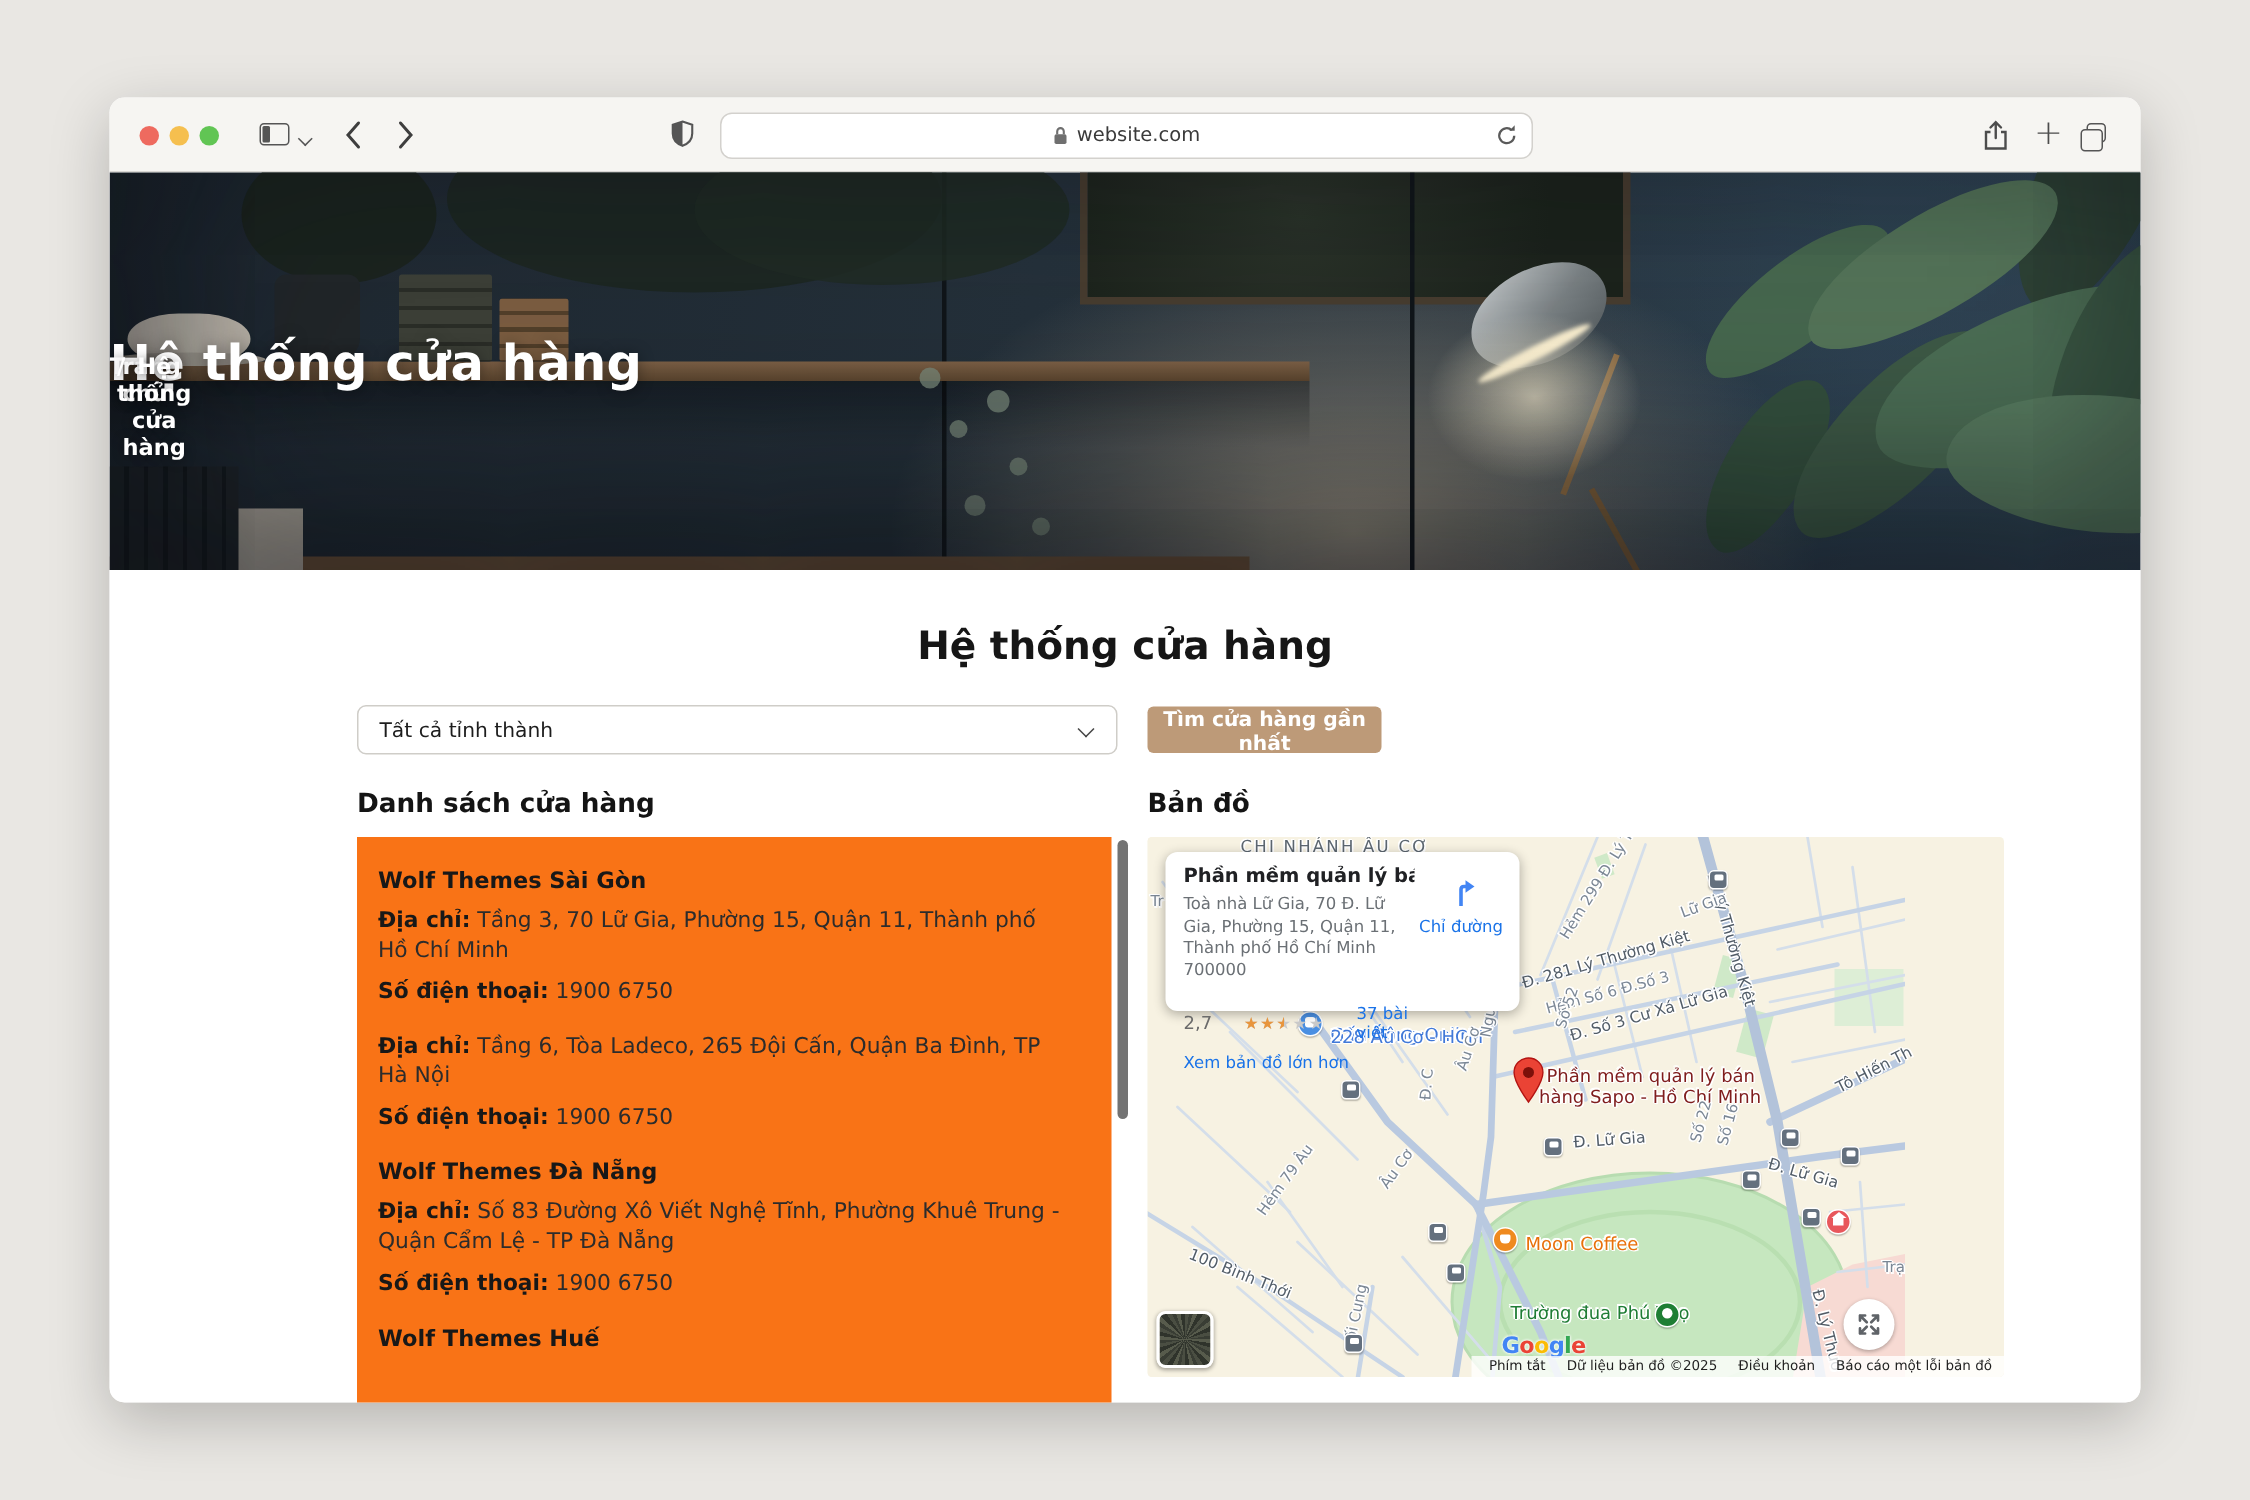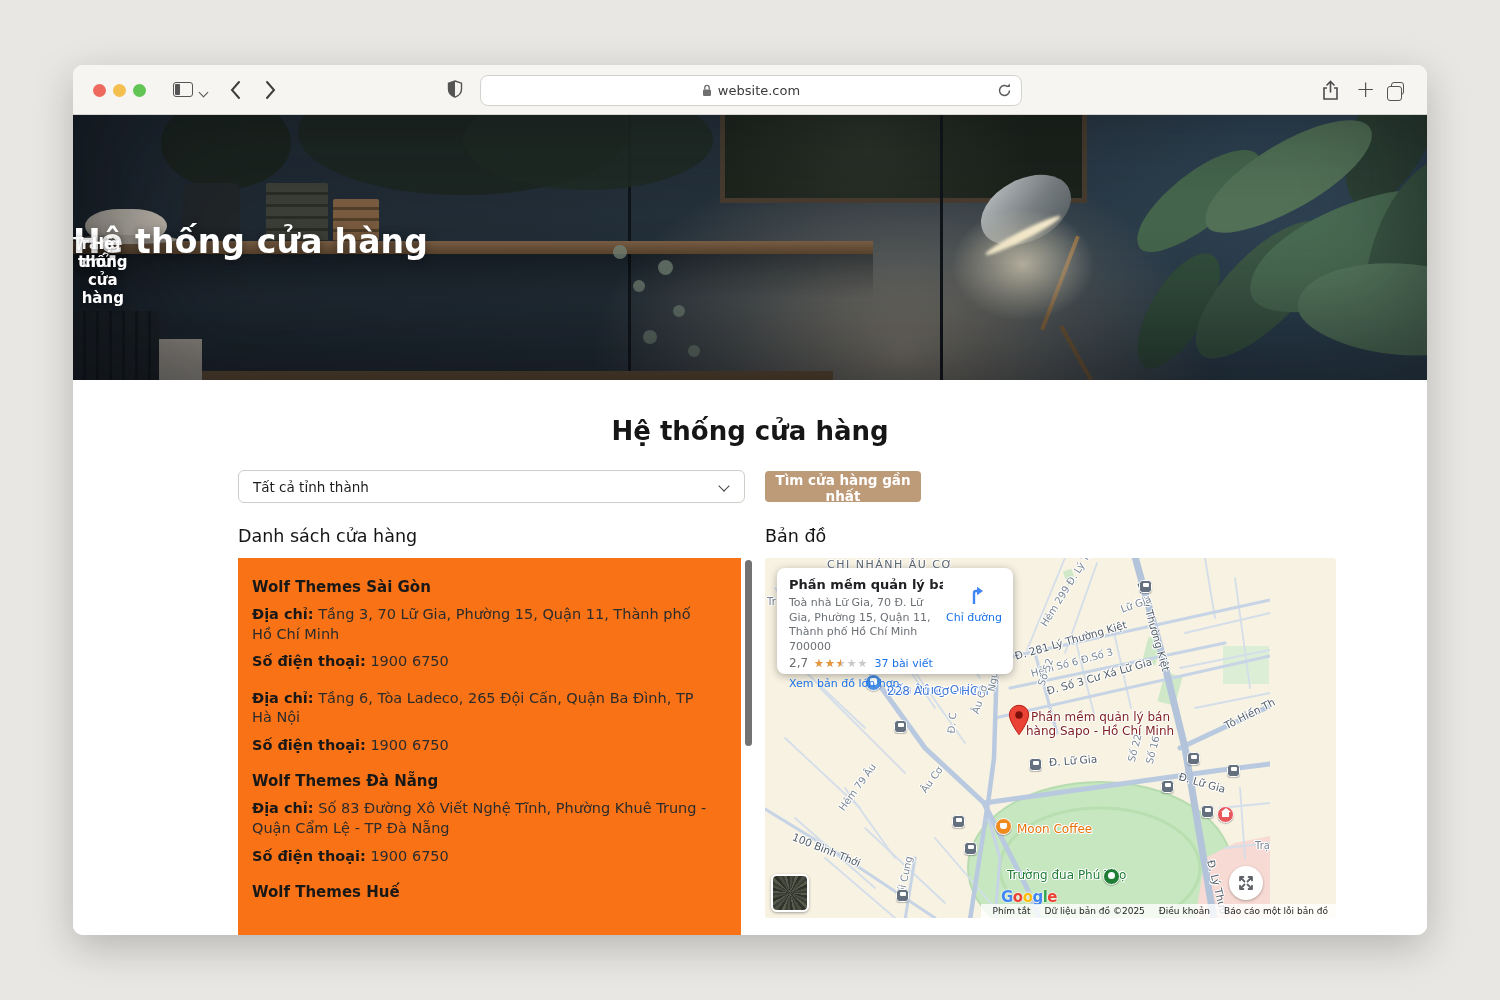--- a/index.html
+++ b/index.html
@@ -70,21 +70,21 @@
   
   .main{position:relative;height:555px;background:#fff;}
   .sec-title{position:absolute;left:0;right:0;top:36px;text-align:center;font-size:26px;font-weight:700;color:#161616;margin:0;}
   .controls{position:absolute;left:0;top:90px;width:100%;height:34px;}
   .select{position:absolute;left:165px;width:507px;height:33px;border:1px solid #cfcdc8;border-radius:6px;
     background:#fff;display:flex;align-items:center;padding:0 14px;font-size:13.5px;color:#1d1d1d;cursor:pointer;}
   .select .sel-chev{position:absolute;right:16px;top:11px;width:8px;height:8px;border-right:1.6px solid #444;border-bottom:1.6px solid #444;transform:rotate(45deg);}
   .find-btn{position:absolute;left:692px;top:1px;width:156px;height:31px;background:#bd9a78;border:none;border-radius:4px;
     color:#fff;font-weight:700;font-size:13.5px;cursor:pointer;font-family:inherit;}
   .cols{position:absolute;left:0;top:146px;width:100%;height:400px;}
-  .col-head{position:absolute;top:0;font-size:17.5px;font-weight:400;color:#141414;}
+  .col-head{position:absolute;top:0;font-size:17.5px;font-weight:700;color:#141414;}
   .store-list{position:absolute;left:165px;top:32px;width:503px;height:378px;background:#f97316;overflow:hidden;
     padding:20px 34px 0 14px;}
   .store-item{margin-bottom:17px;}
   .store-name{font-size:15px;font-weight:700;color:#181818;margin-bottom:9px;}
   .store-line{font-size:14.5px;color:#2c2c2c;margin-bottom:8px;line-height:1.35;}
   .store-line b{color:#181818;}
   .v-thumb{position:absolute;left:672px;top:34px;width:7px;height:186px;background:#737373;border-radius:4px;}
 
   
   .map-box{position:absolute;left:692px;top:32px;width:571px;height:360px;border-radius:3px;overflow:hidden;background:#f7f2e2;}
@@ -101,21 +101,21 @@
     box-shadow:0 1px 1px rgba(0,0,0,.25);}
   .bus i{display:block;width:6px;height:4px;background:#fff;border-radius:1px;margin:2px auto 0;}
   .poi-dot{position:absolute;width:17px;height:17px;border-radius:50%;border:1.5px solid #fff;z-index:2;box-shadow:0 1px 1px rgba(0,0,0,.25);}
   .poi-dot i{display:block;background:#fff;}
   .pin{position:absolute;z-index:3;}
   .map-card{position:absolute;left:12px;top:10px;width:236px;height:106px;background:#fff;border-radius:8px;z-index:5;
     box-shadow:0 2px 8px rgba(0,0,0,.3);padding:9px 8px 8px 12px;display:flex;}
   .mc-left{flex:1;min-width:0;}
   .mc-title{font-size:13px;font-weight:700;color:#202124;white-space:nowrap;overflow:hidden;}
   .mc-addr{font-size:11px;color:#6b7075;line-height:1.32;margin-top:4px;}
-  .mc-rating{display:flex;align-items:center;gap:6px;margin-top:2px;font-size:12px;color:#6b6b6b;}
+  .mc-rating{display:flex;align-items:center;gap:21px;margin-top:15px;font-size:12px;color:#6b6b6b;}
   .stars{position:relative;font-size:11px;color:#c9c9c9;letter-spacing:1px;line-height:1;}
   .stars .fill{position:absolute;left:0;top:0;overflow:hidden;color:#e8953c;white-space:nowrap;}
   .mc-reviews,.mc-more,.mc-dirlabel{color:#1a73e8;font-size:11px;cursor:pointer;}
   .mc-more{display:block;margin-top:7px;}
   .mc-right{width:62px;text-align:center;padding-top:6px;}
   .map-attr{position:absolute;right:0;bottom:0;height:14px;background:rgba(255,255,255,.8);z-index:6;
     display:flex;align-items:center;gap:14px;padding:0 8px 0 12px;font-size:9px;color:#1f1f1f;}
   .g-logo{position:absolute;left:236px;top:330px;z-index:6;font-size:15px;font-weight:700;letter-spacing:-.5px;
     text-shadow:0 0 2px #fff,0 0 2px #fff;}
   .fs-btn{position:absolute;left:464px;top:308px;width:34px;height:34px;border-radius:50%;background:#fff;z-index:6;

